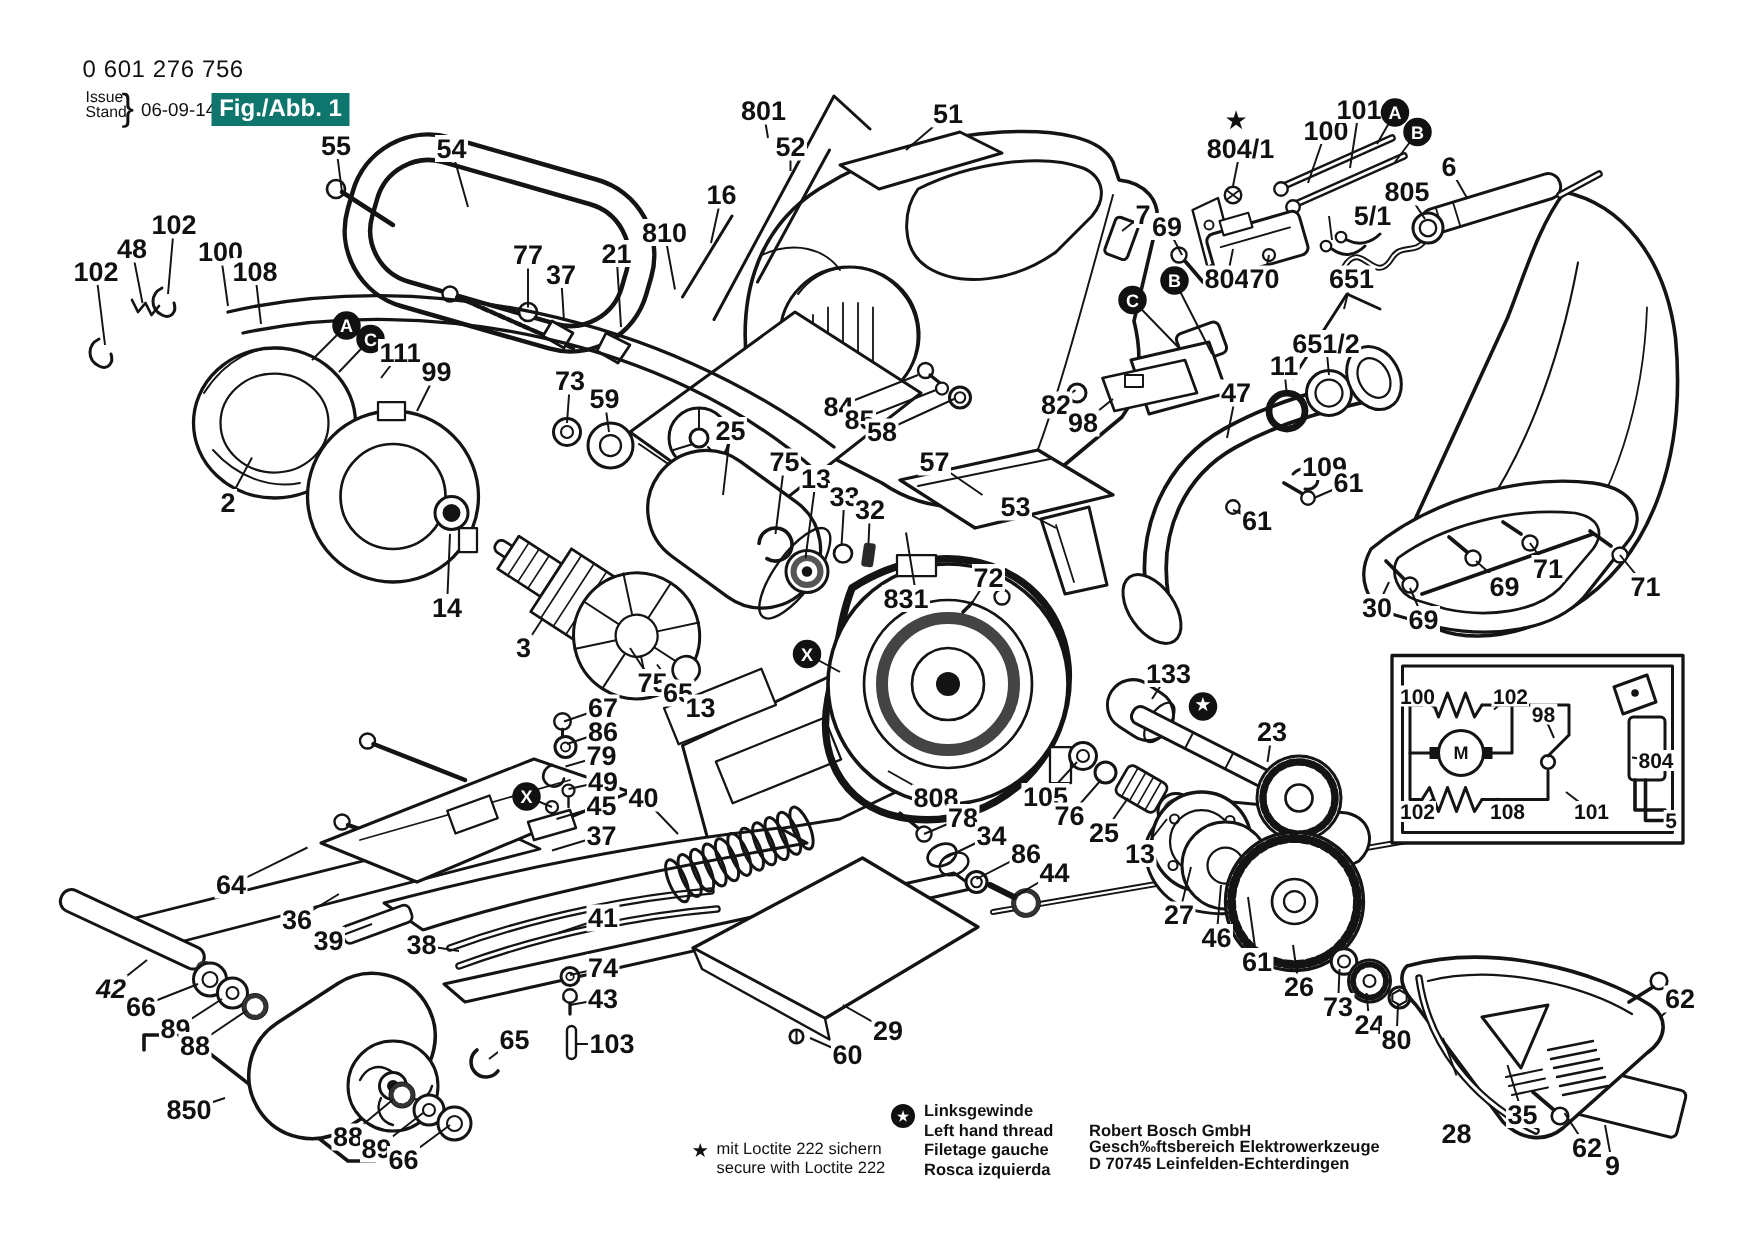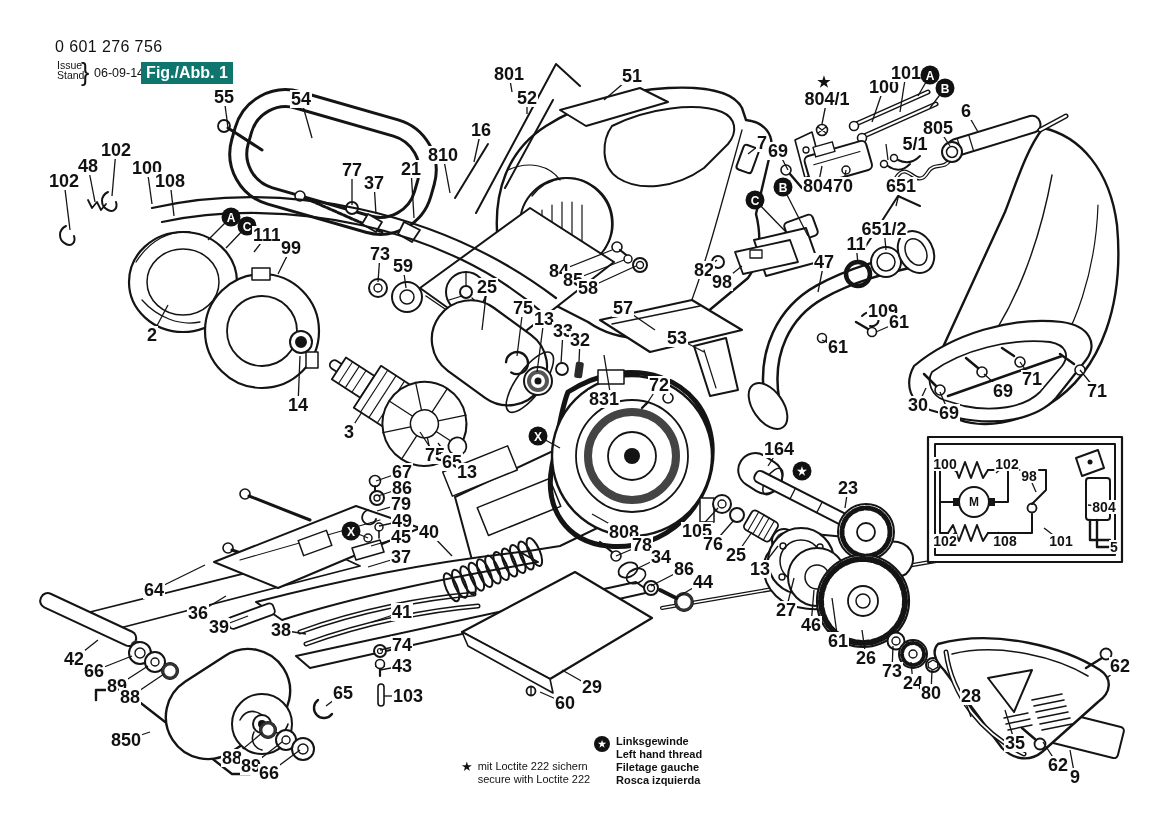--- a/index.html
+++ b/index.html
@@ -619,35 +619,35 @@
       <div class="lbl" style="left: 824px; top: 262px;">47</div>
       <div class="lbl" style="left: 883px; top: 311px;">109</div>
       <div class="lbl" style="left: 899px; top: 322px;">61</div>
       <div class="lbl" style="left: 838px; top: 347px;">61</div>
       <div class="lbl" style="left: 918px; top: 405px;">30</div>
       <div class="lbl" style="left: 949px; top: 413px;">69</div>
       <div class="lbl" style="left: 1003px; top: 391px;">69</div>
       <div class="lbl" style="left: 1032px; top: 379px;">71</div>
       <div class="lbl" style="left: 1097px; top: 391px;">71</div>
       <div class="lbl circ" style="left: 538px; top: 436px;">X</div>
-      <div class="lbl" style="left: 779px; top: 449px;">164</div>
+      <div class="lbl" style="left: 779px; top: 449px;">133</div>
       <div class="lbl circ star-circ" style="left: 802px; top: 471px;">★</div>
       <div class="lbl" style="left: 848px; top: 488px;">23</div>
       <div class="lbl" style="left: 697px; top: 531px;">105</div>
       <div class="lbl" style="left: 713px; top: 544px;">76</div>
       <div class="lbl" style="left: 736px; top: 555px;">25</div>
       <div class="lbl" style="left: 760px; top: 569px;">13</div>
       <div class="lbl" style="left: 786px; top: 610px;">27</div>
       <div class="lbl" style="left: 811px; top: 625px;">46</div>
       <div class="lbl" style="left: 838px; top: 641px;">61</div>
       <div class="lbl" style="left: 866px; top: 658px;">26</div>
       <div class="lbl" style="left: 892px; top: 671px;">73</div>
       <div class="lbl" style="left: 913px; top: 683px;">24</div>
       <div class="lbl" style="left: 931px; top: 693px;">80</div>
-      <div class="lbl" style="left: 971px; top: 696px;">28</div>
+      <div class="lbl" style="left: 971px; top: 756px;">28</div>
       <div class="lbl" style="left: 1015px; top: 743px;">35</div>
       <div class="lbl" style="left: 1120px; top: 666px;">62</div>
       <div class="lbl" style="left: 1058px; top: 765px;">62</div>
       <div class="lbl" style="left: 1075px; top: 777px;">9</div>
       <div class="lbl" style="left: 624px; top: 532px; text-align: center;">808</div>
       <div class="lbl" style="left: 642px; top: 545px;">78</div>
       <div class="lbl" style="left: 661px; top: 557px;">34</div>
       <div class="lbl" style="left: 684px; top: 569px;">86</div>
       <div class="lbl" style="left: 703px; top: 582px;">44</div>
       <div class="lbl" style="left: 592px; top: 687px;">29</div>
@@ -664,21 +664,21 @@
       <div class="lbl" style="left: 429px; top: 532px;">40</div>
       <div class="lbl circ" style="left: 351px; top: 531px;">X</div>
       <div class="lbl" style="left: 402px; top: 612px;">41</div>
       <div class="lbl" style="left: 402px; top: 645px;">74</div>
       <div class="lbl" style="left: 402px; top: 666px;">43</div>
       <div class="lbl" style="left: 408px; top: 696px;">103</div>
       <div class="lbl" style="left: 154px; top: 590px;">64</div>
       <div class="lbl" style="left: 198px; top: 613px;">36</div>
       <div class="lbl" style="left: 219px; top: 627px;">39</div>
       <div class="lbl" style="left: 281px; top: 630px;">38</div>
-      <div class="lbl" style="left: 74px; top: 659px;">42</div>
+      <div class="lbl" style="left: 74px; top: 659px; font-style: italic;">42</div>
       <div class="lbl" style="left: 94px; top: 671px;">66</div>
       <div class="lbl" style="left: 117px; top: 686px;">89</div>
       <div class="lbl" style="left: 130px; top: 697px;">88</div>
       <div class="lbl" style="left: 126px; top: 740px;">850</div>
       <div class="lbl" style="left: 232px; top: 758px;">88</div>
       <div class="lbl" style="left: 251px; top: 766px;">89</div>
       <div class="lbl" style="left: 269px; top: 773px;">66</div>
       <div class="lbl" style="left: 343px; top: 693px;">65</div>
       <div class="lbl" style="font-size: 14px; left: 945px; top: 464px;">100</div>
       <div class="lbl" style="font-size: 14px; left: 1007px; top: 464px;">102</div>
@@ -714,14 +714,19 @@
     <span class="circ-ico">★</span>
     <div>
       <div>Linksgewinde</div>
       <div>Left hand thread</div>
       <div>Filetage gauche</div>
       <div>Rosca izquierda</div>
     </div>
   </div>
 
 
+  <div class="note" id="note-co">
+    <div>Robert Bosch GmbH</div>
+    <div>Gesch‰ftsbereich Elektrowerkzeuge</div>
+    <div>D 70745 Leinfelden-Echterdingen</div>
+  </div>
 
 </div>
 
 </body></html>

